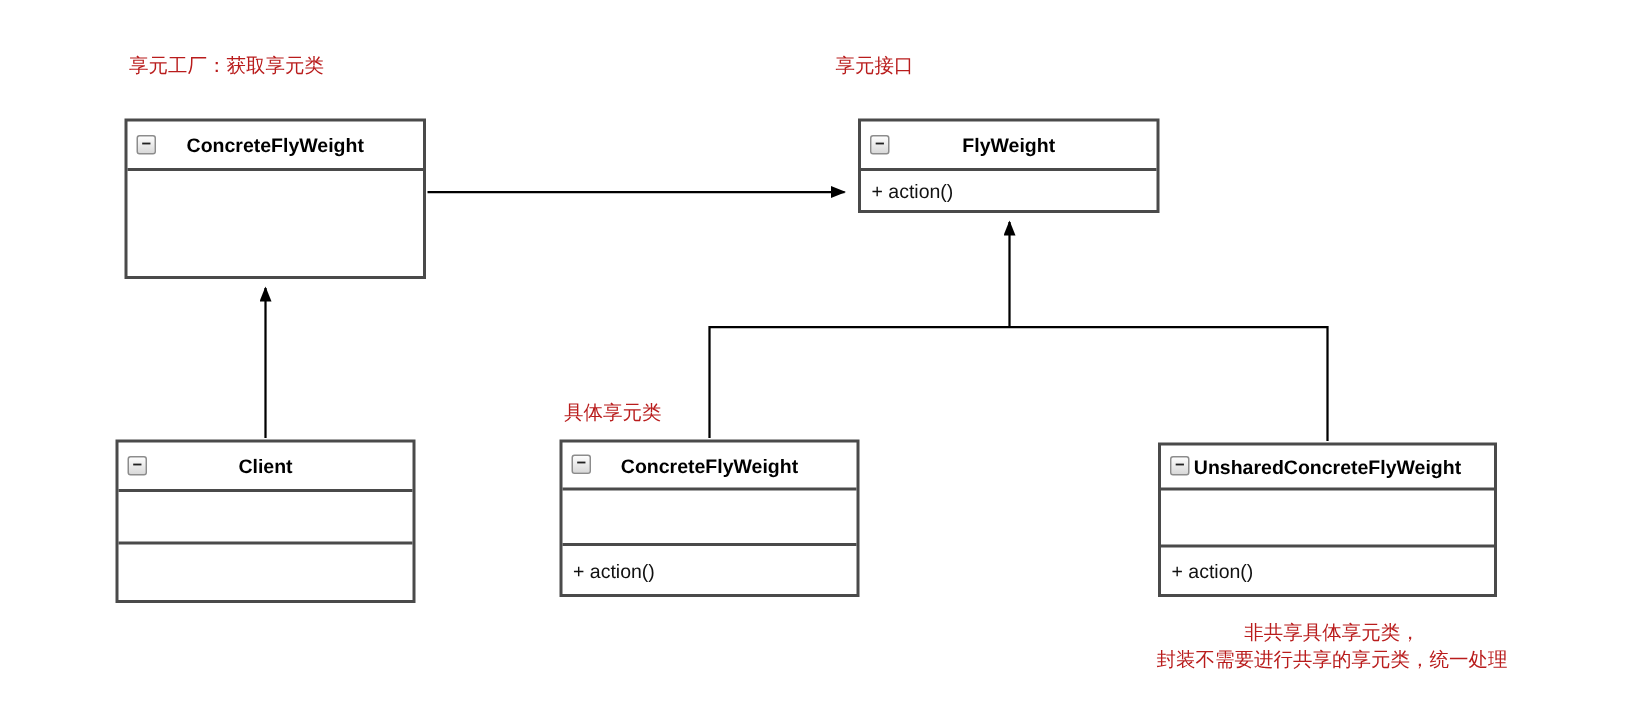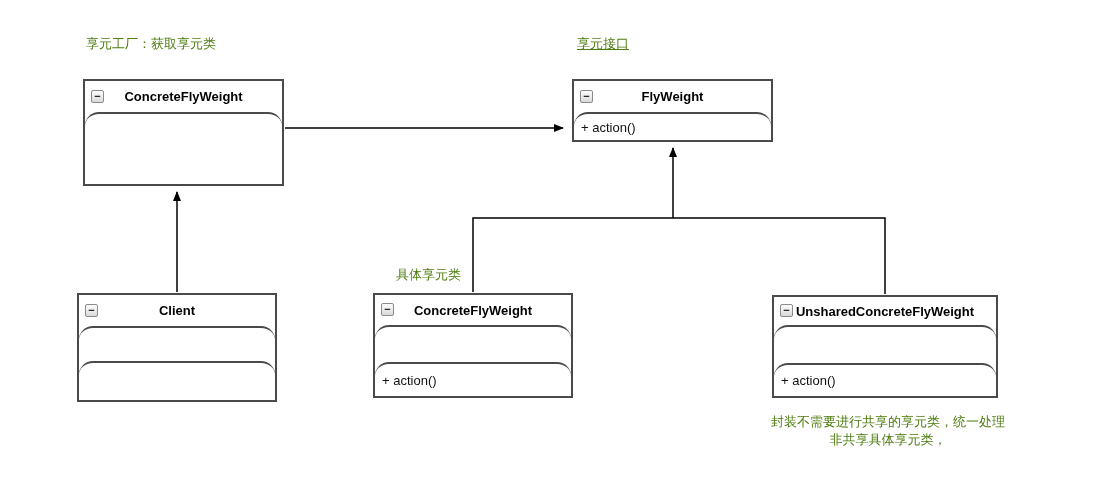--- a/index.html
+++ b/index.html
@@ -1,29 +1,29 @@
 <!DOCTYPE html>
 <html><head>
 <meta charset="utf-8">
 <style>
   html,body{margin:0;padding:0;background:#ffffff;}
   body{font-family:"Liberation Sans","DejaVu Sans",sans-serif;color:#000;}
   .canvas{position:relative;width:1096px;height:480px;background:#ffffff;overflow:hidden;}
 
   
-  .note{position:absolute;font-size:13px;color:#4d7c0f;white-space:nowrap;}
+  .note{position:absolute;font-size:13px;color:#b91c1c;white-space:nowrap;}
   .note-factory{left:86px;top:35px;}
-  .note-interface{left:577px;top:35px;text-decoration:underline;}
-  .note-concrete{left:396px;top:266px;text-align:center;}
+  .note-interface{left:557px;top:35px;}
+  .note-concrete{left:376px;top:266px;text-align:center;}
   .note-unshared{left:728px;top:413px;width:320px;text-align:center;white-space:normal;line-height:1.42;}
 
   
   .uml-class{position:absolute;background:#ffffff;border:2px solid #4a4a4a;box-sizing:border-box;display:grid;}
   .uml-row{position:relative;box-sizing:border-box;display:flex;align-items:center;}
-  .uml-row + .uml-row{border-top:2px solid #4a4a4a;border-radius:14px;}
+  .uml-row + .uml-row{border-top:2px solid #4a4a4a;}
   .uml-title{justify-content:center;font-weight:bold;font-size:13px;}
   .uml-member{font-size:13px;color:#111;padding-left:7px;}
 
   .box-factory{left:83px;top:79px;width:201px;height:107px;grid-template-rows:31px 38px 1fr;}
   .box-flyweight{left:572px;top:79px;width:201px;height:63px;grid-template-rows:31px 1fr;}
   .box-client{left:77px;top:293px;width:200px;height:109px;grid-template-rows:31px 35px 1fr;}
   .box-concrete{left:373px;top:293px;width:200px;height:105px;grid-template-rows:30px 37px 1fr;}
   .box-unshared{left:772px;top:295px;width:226px;height:103px;grid-template-rows:28px 38px 1fr;}
 
   
@@ -37,22 +37,22 @@
 </style>
 </head>
 <body>
 
 <div class="canvas">
 
   <div class="note note-factory">享元工厂：获取享元类</div>
   <div class="note note-interface">享元接口</div>
   <div class="note note-concrete">具体享元类</div>
   <div class="note note-unshared">
+    <div>非共享具体享元类，</div>
     <div>封装不需要进行共享的享元类，统一处理</div>
-    <div>非共享具体享元类，</div>
   </div>
 
   <svg class="edges" width="1096" height="480">
     <defs>
       <marker id="arrow" markerWidth="11" markerHeight="9" refX="9" refY="4" orient="auto" markerUnits="userSpaceOnUse">
         <path d="M0,0 L10,4 L0,8 Z" fill="#000"></path>
       </marker>
     </defs>
     <line x1="285" y1="128" x2="563" y2="128" stroke="#000" stroke-width="1.5" marker-end="url(#arrow)"></line>
     <line x1="177" y1="292" x2="177" y2="192" stroke="#000" stroke-width="1.5" marker-end="url(#arrow)"></line>

